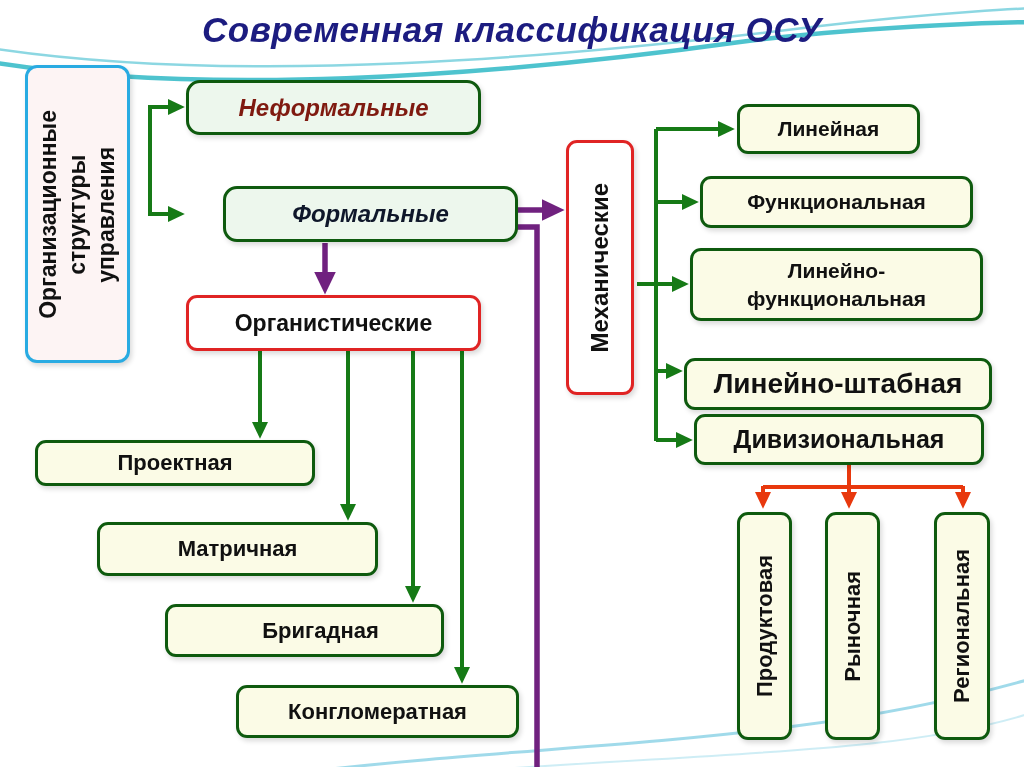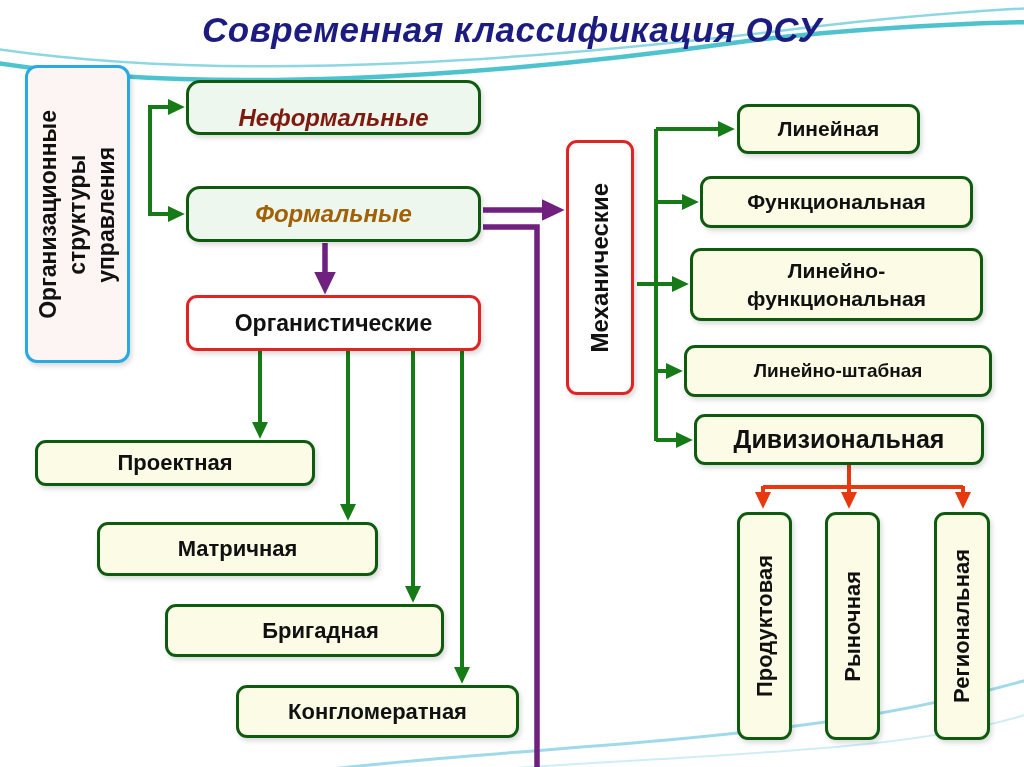--- a/index.html
+++ b/index.html
@@ -19,31 +19,31 @@
     display:flex;align-items:center;justify-content:center;text-align:center;
     font-weight:bold;color:#111;box-shadow:2px 3px 5px rgba(0,0,0,.15);
   }
   .cream{background:#fbfbe6;border:3px solid #0e5a0e;border-radius:11px;}
   .greenlight{background:#edf7ed;border:3px solid #0e5a0e;}
   .redbox{background:#ffffff;border:3px solid #e02424;border-radius:11px;}
   .cyanbox{background:#fdf4f4;border:3px solid #29abe2;border-radius:12px;}
   .vtext{writing-mode:vertical-rl;transform:rotate(180deg);white-space:pre-line;text-align:center;}
   .root-text{font-size:23px;line-height:1.25;}
   .it-darkred{color:#7f1a10;font-style:italic;font-size:24px;}
-  .it-red{color:#a16207;font-style:italic;font-size:24px;}
+  .it-red{color:#0f172a;font-style:italic;font-size:24px;margin-left:37px;}
 
   #b-root{left:25px;top:65px;width:105px;height:298px;}
-  #b-informal{left:186px;top:80px;width:295px;height:55px;align-items:flex-end;}
+  #b-informal{left:186px;top:80px;width:295px;height:55px;}
   #b-formal{left:186px;top:186px;width:295px;height:56px;}
   #b-organic{left:186px;top:295px;width:295px;height:56px;font-size:23px;}
   #b-mechanical{left:566px;top:140px;width:68px;height:255px;font-size:24px;}
   #b-linear{left:737px;top:104px;width:183px;height:50px;font-size:21px;}
   #b-functional{left:700px;top:176px;width:273px;height:52px;font-size:21px;}
   #b-linfunc{left:690px;top:248px;width:293px;height:73px;font-size:21px;line-height:1.3;}
-  #b-linstaff{left:684px;top:345px;width:308px;height:52px;font-size:19px;}
+  #b-linstaff{left:684px;top:358px;width:308px;height:52px;font-size:28px;}
   #b-divisional{left:694px;top:414px;width:290px;height:51px;font-size:25px;}
   #b-project{left:35px;top:440px;width:280px;height:46px;font-size:22px;}
   #b-matrix{left:97px;top:522px;width:281px;height:54px;font-size:22px;}
   #b-brigade{left:165px;top:604px;width:279px;height:53px;font-size:22px;padding-left:32px;}
   #b-conglomerate{left:236px;top:685px;width:283px;height:53px;font-size:22px;}
   #b-product{left:737px;top:512px;width:55px;height:228px;font-size:22px;}
   #b-market{left:825px;top:512px;width:55px;height:228px;font-size:22px;}
   #b-regional{left:934px;top:512px;width:56px;height:228px;font-size:22px;}
 
   .g{stroke:#167a16;stroke-width:4;fill:none;}

